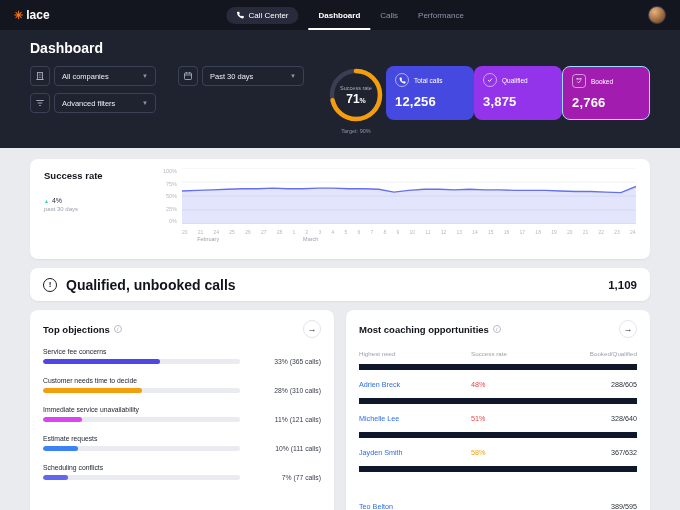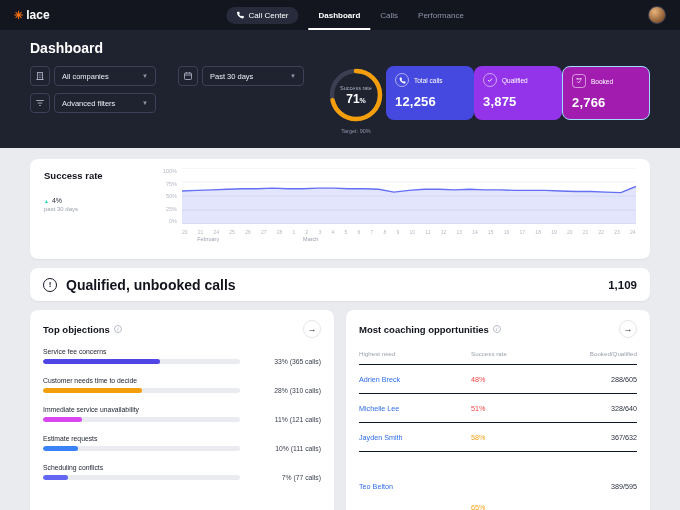--- a/index.html
+++ b/index.html
@@ -72,21 +72,21 @@
 
   .obj-item{margin-bottom:12px}
   .obj-label{font-size:6.8px;color:#1d212e;margin-bottom:3px}
   .obj-row{display:flex;align-items:center;gap:9px}
   .obj-track{flex:1;height:5px;background:#e9ebf0;border-radius:3px;position:relative;overflow:hidden}
   .obj-fill{position:absolute;left:0;top:0;height:100%;border-radius:3px}
   .obj-value{width:72px;text-align:right;font-size:6.8px;color:#3c4150}
 
   .coach-header{display:grid;grid-template-columns:1.25fr .85fr 1fr;font-size:6.2px;color:#9aa0ad;padding:2px 0 7px}
   .coach-header span:last-child{text-align:right}
-  .coach-row{display:grid;grid-template-columns:1.25fr .85fr 1fr;align-items:center;font-size:7.2px;padding:9.5px 0;border-top:1px solid #0f172a;cursor:pointer}
+  .coach-row{display:grid;grid-template-columns:1.25fr .85fr 1fr;align-items:center;font-size:7.2px;padding:9.5px 0;border-top:6px solid #0f172a;cursor:pointer}
   .coach-name{color:#2e6be6}
   .coach-ratio{text-align:right;color:#2b3140}
 </style>
 </head>
 <body>
 
 <header class="topbar">
   <div class="logo">
     <span class="logo-icon">✳</span>
     <span>lace</span>

